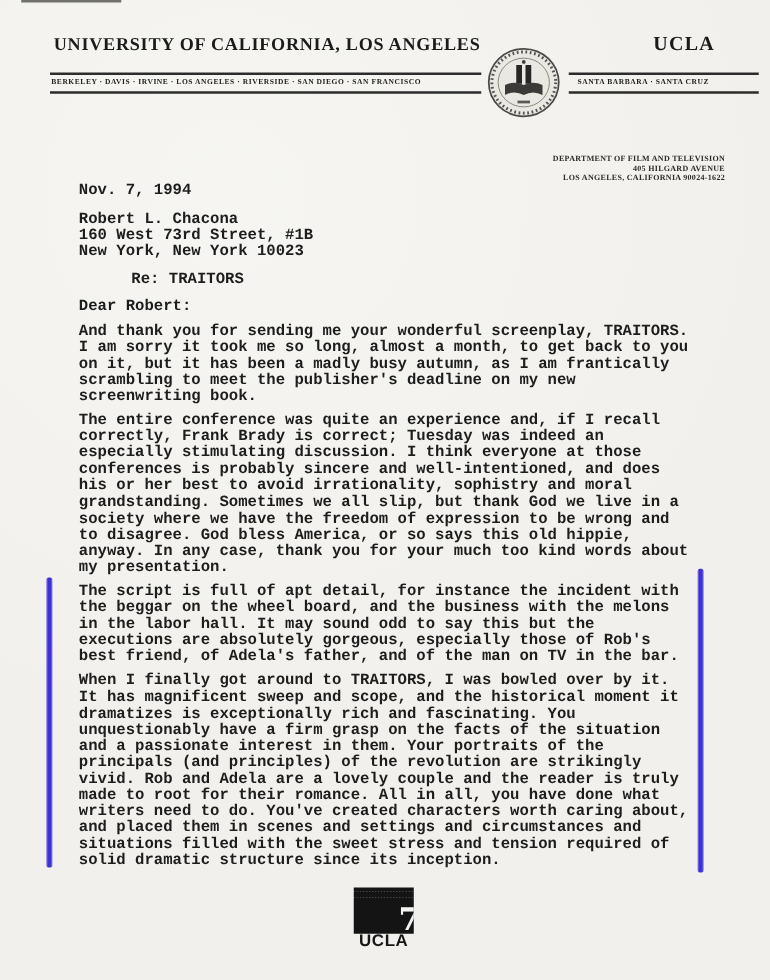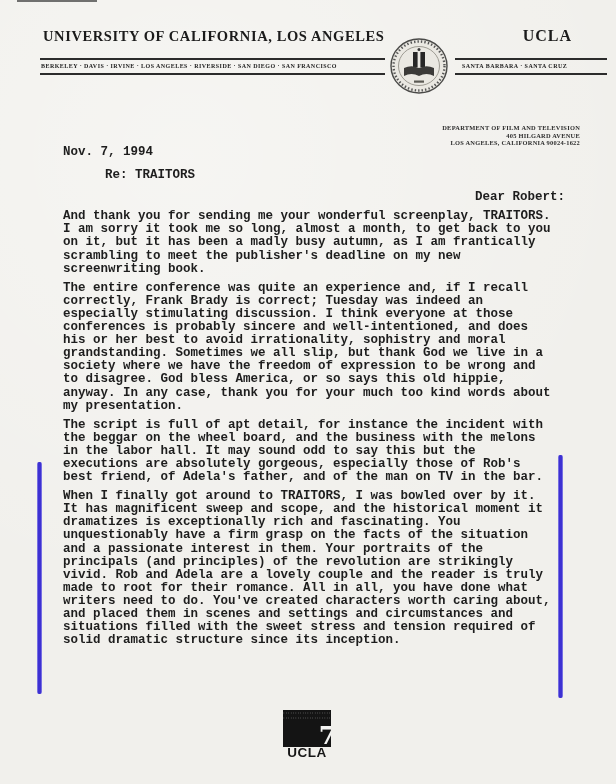--- a/index.html
+++ b/index.html
@@ -50,21 +50,21 @@
 
   
   .letter{
     position:absolute;left:63px;top:146px;width:502px;
     font-family:"Liberation Mono","DejaVu Sans Mono",monospace;
     font-weight:bold;font-size:12.5px;line-height:13.1px;color:#1d1d1d;
   }
   .letter .date{margin:0 0 10px 0;}
   .letter .recipient{margin:0 0 9px 0;white-space:pre-line;}
   .letter .re-line{margin:0 0 9px 0;padding-left:42px;}
-  .letter .salutation{margin:0 0 6px 0;text-align:right;}
+  .letter .salutation{margin:0 0 6px 0;}
   .letter .para{margin:0 0 6px 0;white-space:pre-line;}
 
   
   .blue-mark{
     position:absolute;width:5px;border-radius:2px;
     background:linear-gradient(90deg,#938ce9 0%,#3d31d2 30%,#3d31d2 70%,#938ce9 100%);
   }
   .blue-mark-left{left:37px;top:462px;height:232px;}
   .blue-mark-right{left:558px;top:455px;height:243px;}
 
@@ -122,20 +122,23 @@
   </span>
 
   <div class="dept-block">
     <div>DEPARTMENT OF FILM AND TELEVISION</div>
     <div>405 HILGARD AVENUE</div>
     <div>LOS ANGELES, CALIFORNIA 90024-1622</div>
   </div>
 
   <div class="letter">
     <div class="date">Nov. 7, 1994</div>
+    <div class="recipient">Robert L. Chacona
+160 West 73rd Street, #1B
+New York, New York 10023</div>
     <div class="re-line">Re: TRAITORS</div>
     <div class="salutation">Dear Robert:</div>
     <div class="para">And thank you for sending me your wonderful screenplay, TRAITORS.
 I am sorry it took me so long, almost a month, to get back to you
 on it, but it has been a madly busy autumn, as I am frantically
 scrambling to meet the publisher's deadline on my new
 screenwriting book.</div>
     <div class="para">The entire conference was quite an experience and, if I recall
 correctly, Frank Brady is correct; Tuesday was indeed an
 especially stimulating discussion. I think everyone at those

